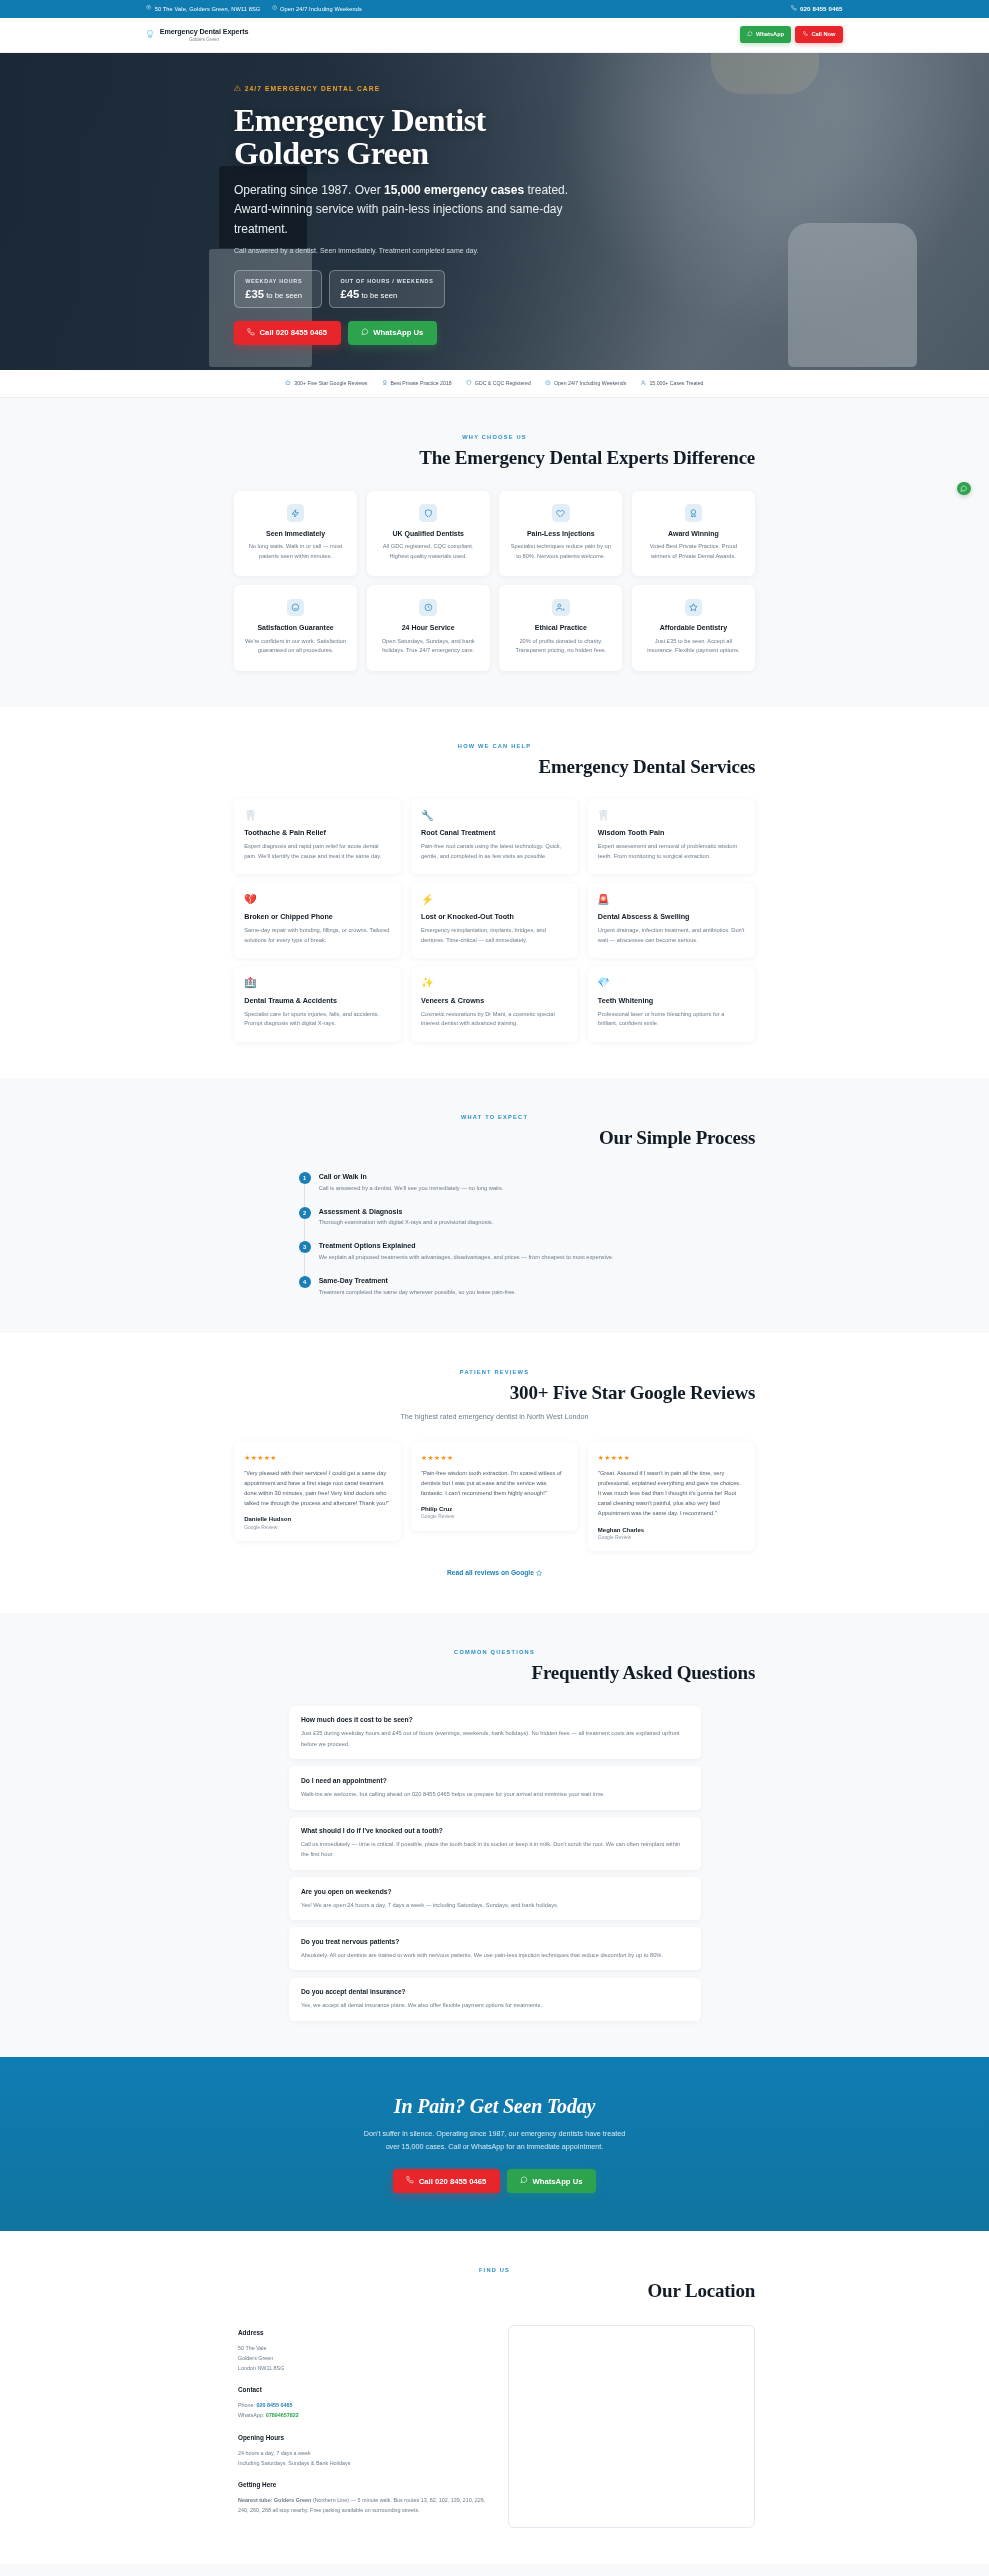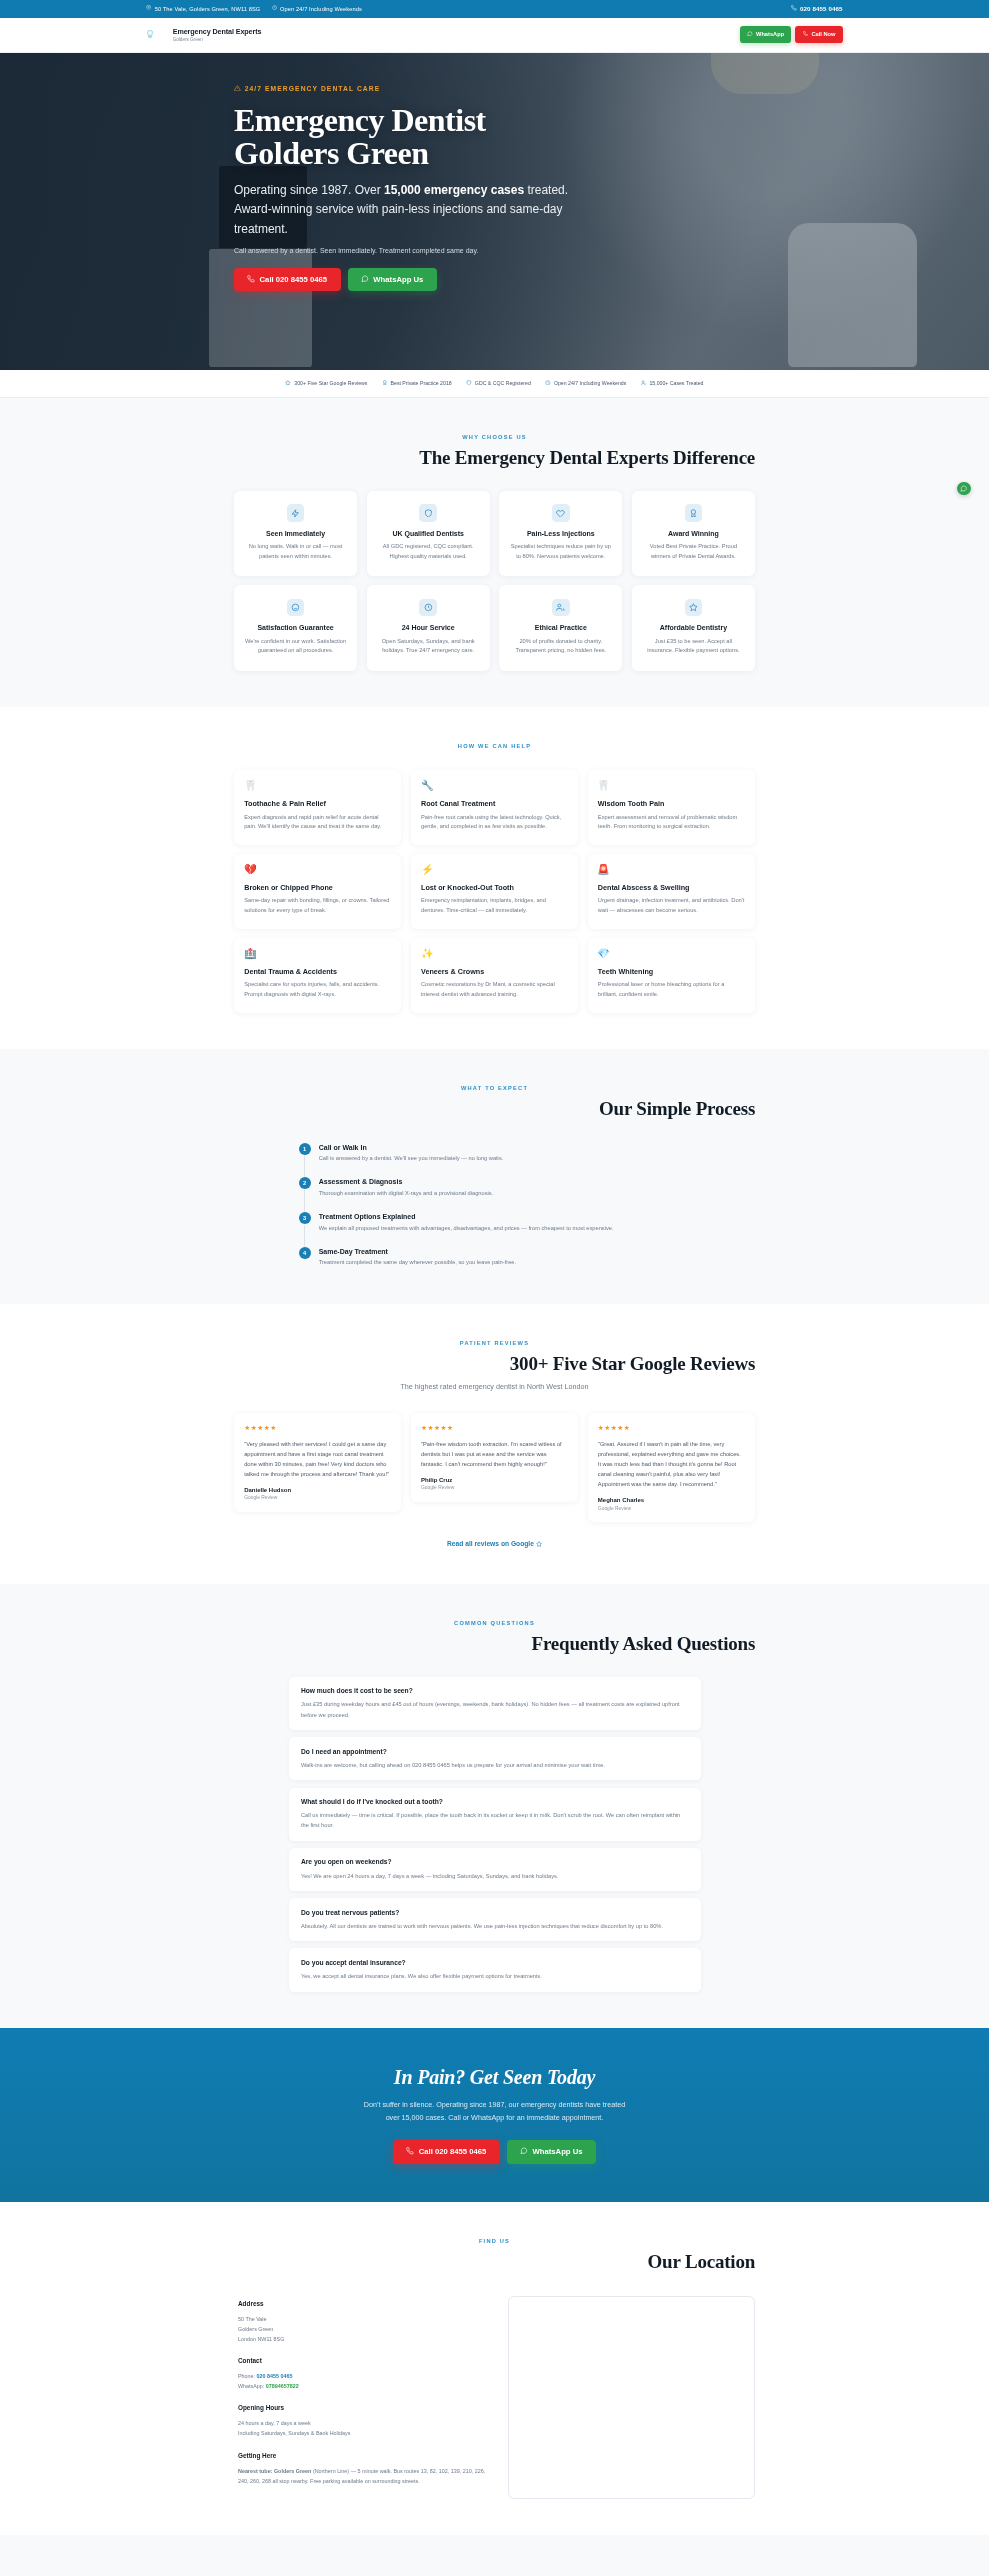--- a/index.html
+++ b/index.html
@@ -13,21 +13,21 @@
   .topbar{background:#0f7bb0;color:#fff;height:17.5px;display:flex;align-items:center;font-size:5.7px;letter-spacing:0.1px;}
   .topbar .container{display:flex;align-items:center;justify-content:space-between;width:100%;max-width:721px;}
   .tb-left{display:flex;gap:11.3px;align-items:center;}
   .tb-item{display:flex;align-items:center;gap:3.1px;}
   .tb-phone{display:flex;align-items:center;gap:3.1px;font-weight:700;font-size:6.2px;}
   .ic{display:inline-block;line-height:1;}
 
   
   .header{background:#fff;height:35px;display:flex;align-items:center;border-bottom:0.5px solid #eef1f4;}
   .header .container{display:flex;align-items:center;justify-content:space-between;width:100%;max-width:721px;}
-  .brand{display:flex;align-items:center;gap:17px;}
+  .brand{display:flex;align-items:center;gap:4px;text-align:center;}
   .brand-logo{width:9.3px;height:13.4px;display:flex;align-items:center;justify-content:center;}
   .brand-txt .bt1{font-size:7.2px;font-weight:700;color:#15202b;letter-spacing:-0.1px;}
   .brand-txt .bt2{font-size:4.6px;color:#7c8a99;margin-top:1.5px;}
   .hdr-btns{display:flex;gap:4.1px;}
   .btn{display:inline-flex;align-items:center;gap:3.1px;border:none;border-radius:3.1px;cursor:pointer;font-family:inherit;}
   .btn-wa{background:#2ea34d;color:#fff;font-size:5.7px;font-weight:700;padding:4.6px 7.2px;box-shadow:0 1.5px 5.2px rgba(46,163,77,.32);}
   .btn-call{background:#e8252a;color:#fff;font-size:5.7px;font-weight:700;padding:4.6px 7.2px;box-shadow:0 1.5px 5.2px rgba(232,37,42,.32);}
 
   
   .hero{position:relative;height:317px;overflow:hidden;background:#2e4354;}
@@ -214,20 +214,30 @@
             </svg>
         </span>
         <span>24/7 EMERGENCY DENTAL CARE</span>
       </div>
       <h1 class="serif">
         <span>Emergency Dentist</span><br>
         <span>Golders Green</span>
       </h1>
       <p class="hero-sub"><span>Operating since 1987. Over </span><b>15,000 emergency cases</b><span> treated. Award-winning service with pain-less injections and same-day treatment.</span></p>
       <p class="hero-sub2">Call answered by a dentist. Seen immediately. Treatment completed same day.</p>
+      <div class="price-row">
+        <div class="price-card">
+          <div class="pl">WEEKDAY HOURS</div>
+          <div class="pv"><b>£35</b> <span>to be seen</span></div>
+        </div>
+        <div class="price-card">
+          <div class="pl">OUT OF HOURS / WEEKENDS</div>
+          <div class="pv"><b>£45</b> <span>to be seen</span></div>
+        </div>
+      </div>
       <div class="hero-cta">
         <a href="#" class="cta-call" style="text-decoration:none;">
           <span class="ic">
             <svg width="7.7" height="7.7" viewBox="0 0 24 24" fill="none" stroke="#fff" stroke-width="2">
                 <path d="M22 16.9v3a2 2 0 01-2.2 2 19.8 19.8 0 01-8.6-3.1 19.5 19.5 0 01-6-6A19.8 19.8 0 012.1 4.2 2 2 0 014.1 2h3a2 2 0 012 1.7c.1 1 .4 1.9.7 2.8a2 2 0 01-.5 2.1L8.1 9.9a16 16 0 006 6l1.3-1.2a2 2 0 012.1-.5c.9.3 1.8.6 2.8.7a2 2 0 011.7 2z"></path>
               </svg>
           </span>
           <span>Call 020 8455 0465</span>
         </a>
         <a href="#" class="cta-wa" style="text-decoration:none;">
@@ -364,20 +374,21 @@
           <h3>Affordable Dentistry</h3>
           <p>Just £35 to be seen. Accept all insurance. Flexible payment options.</p>
         </div>
       </div>
     </div>
   </section>
 
   <section class="sec-white">
     <div class="container">
       <div class="kicker">HOW WE CAN HELP</div>
+      <h2 class="sec-title serif">Emergency Dental Services</h2>
       <div class="grid3">
         <div class="scard">
             <div class="semoji">🦷</div>
             <h3>Toothache &amp; Pain Relief</h3>
             <p>Expert diagnosis and rapid pain relief for acute dental pain. We'll identify the cause and treat it the same day.</p>
           </div>
         <div class="scard">
             <div class="semoji">🔧</div>
             <h3>Root Canal Treatment</h3>
             <p>Pain-free root canals using the latest technology. Quick, gentle, and completed in as few visits as possible.</p>

